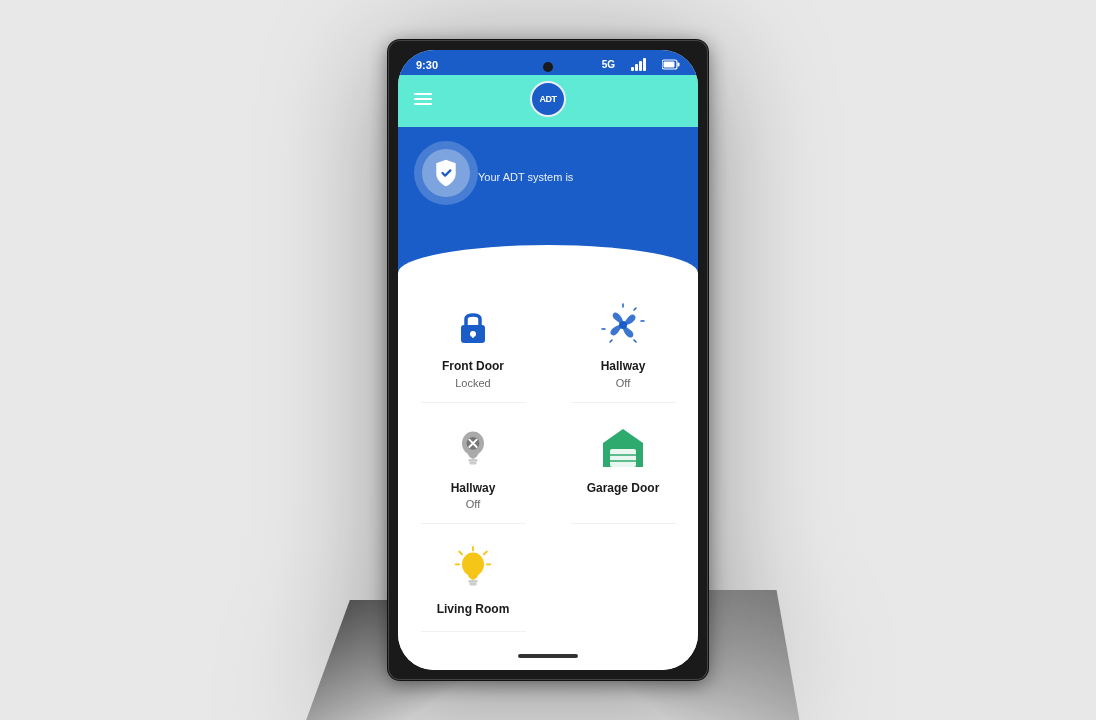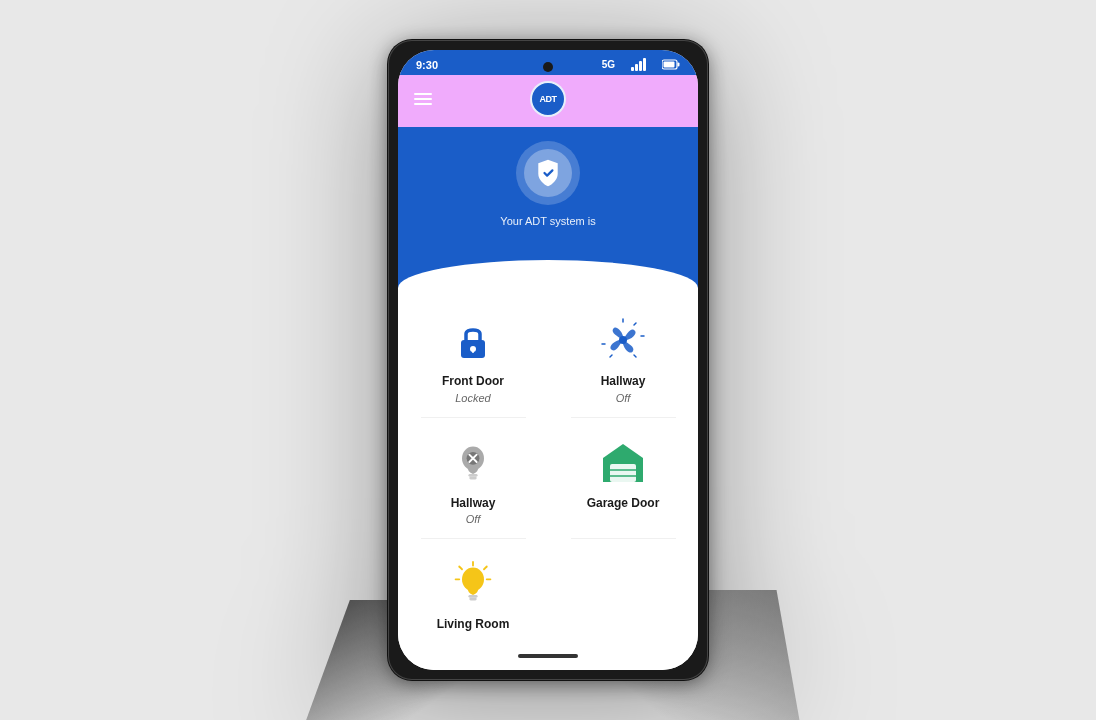--- a/index.html
+++ b/index.html
@@ -44,21 +44,21 @@
       opacity: 0.5;
       z-index: 0;
     }
 
     .phone-frame {
       position: relative;
       z-index: 1;
       width: 320px;
       height: 640px;
       background: #1a1a1a;
-      border-radius: 24px;
+      border-radius: 12px;
       padding: 10px;
       box-shadow:
         inset 0 0 0 1px #444,
         0 0 0 1px #111,
         0 4px 20px rgba(0,0,0,0.5);
     }
 
     .phone-screen {
       width: 100%;
       height: 100%;
@@ -113,21 +113,21 @@
       transform: translateX(-50%);
       width: 10px;
       height: 10px;
       background: #1a1a1a;
       border-radius: 50%;
       z-index: 10;
     }
 
     
     .nav-bar {
-      background: #f0abfc;
+      background: #5eead4;
       display: flex;
       align-items: center;
       justify-content: center;
       padding: 6px 16px 10px;
       flex-shrink: 0;
       position: relative;
     }
     .hamburger-icon {
       position: absolute;
       left: 16px;
@@ -157,21 +157,21 @@
       color: white;
       font-size: 9px;
       font-weight: 900;
       letter-spacing: -0.5px;
     }
 
     
     .hero-section {
       background: #1a5dc8;
       display: flex;
-      flex-direction: column;
+      flex-direction: row;
       align-items: center;
       padding: 14px 16px 30px;
       flex-shrink: 0;
       position: relative;
     }
     .shield-container {
       width: 64px;
       height: 64px;
       background: rgba(255,255,255,0.2);
       border-radius: 50%;
@@ -275,21 +275,20 @@
       font-weight: 700;
       color: #1a1a1a;
       text-align: center;
       line-height: 1.3;
     }
     .device-status {
       font-size: 11px;
       color: #666;
       text-align: center;
       margin-top: 2px;
-      font-style: italic;
     }
 
     
     .home-bar {
       background: white;
       display: flex;
       justify-content: center;
       padding: 8px 0 12px;
       flex-shrink: 0;
     }

